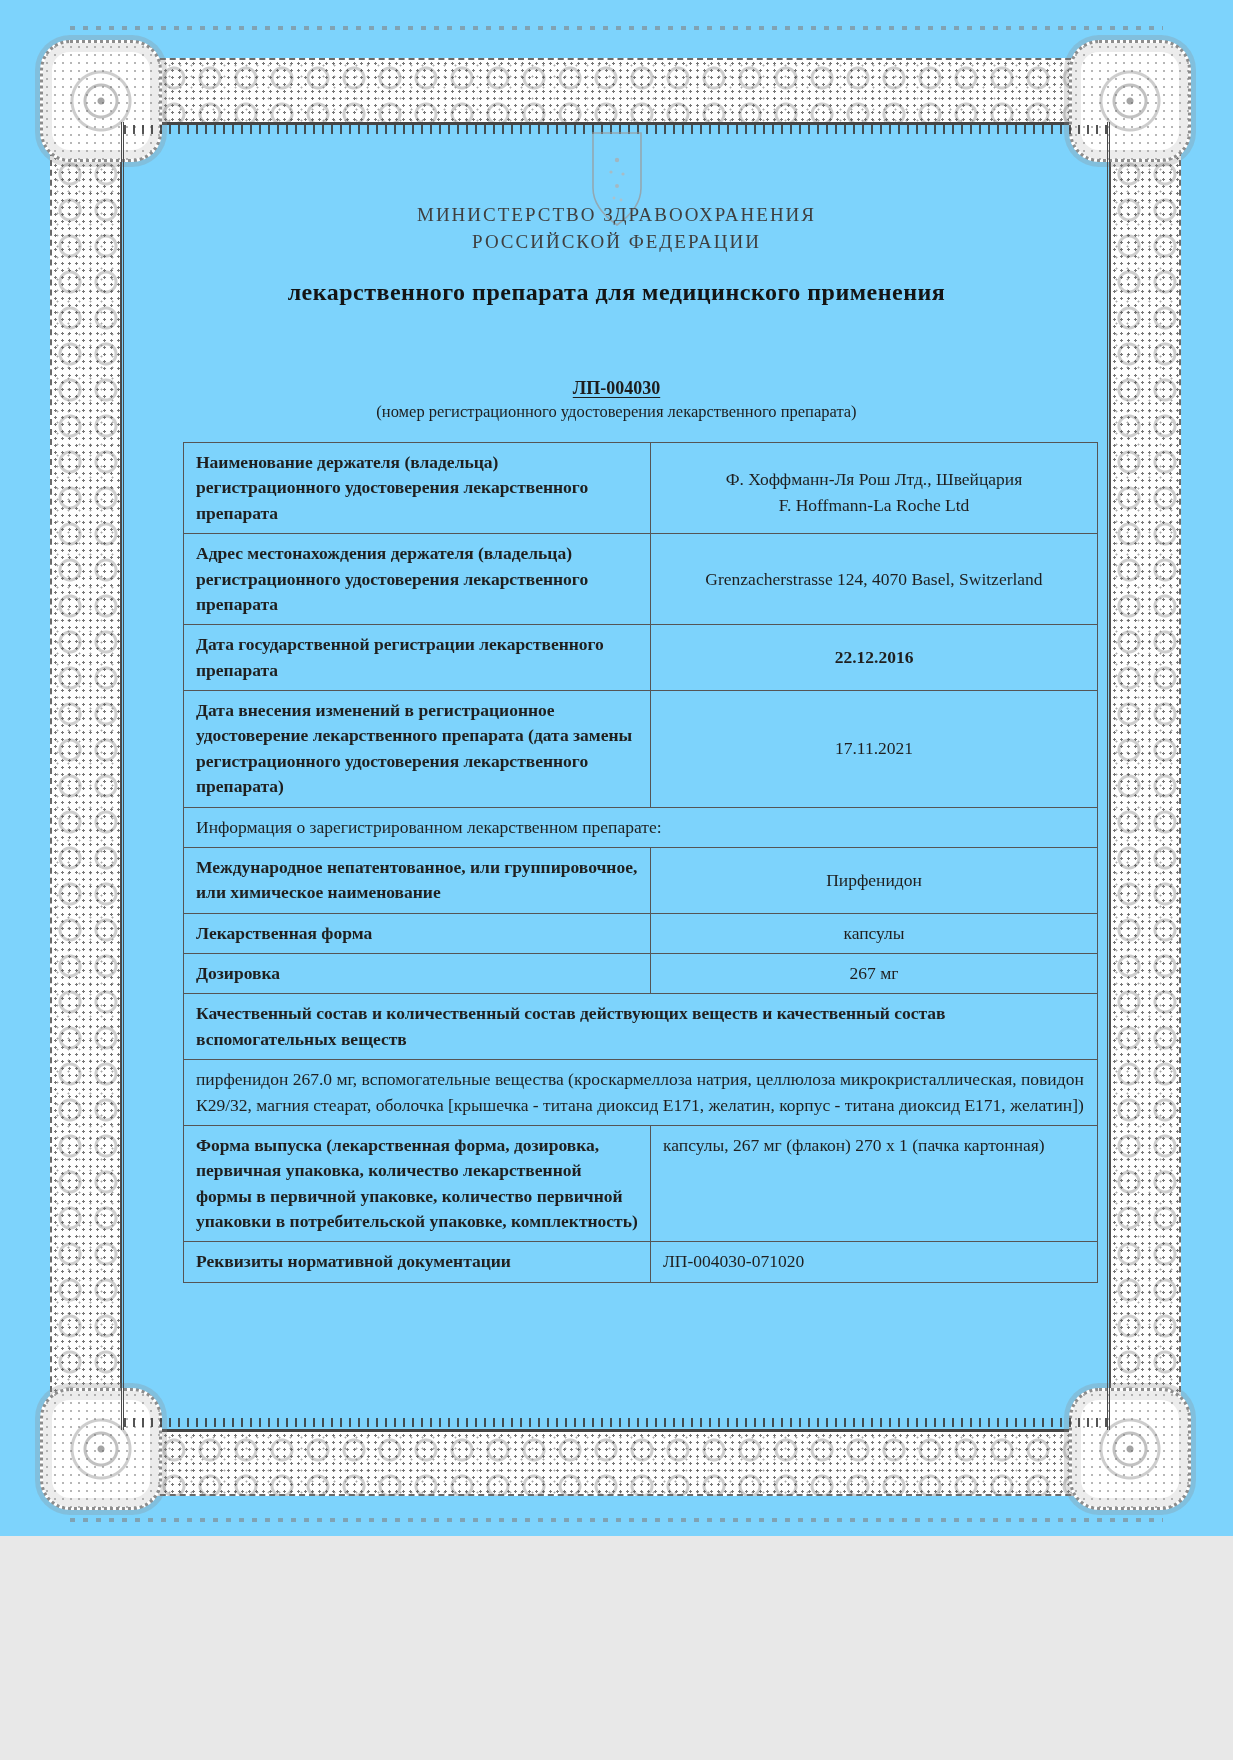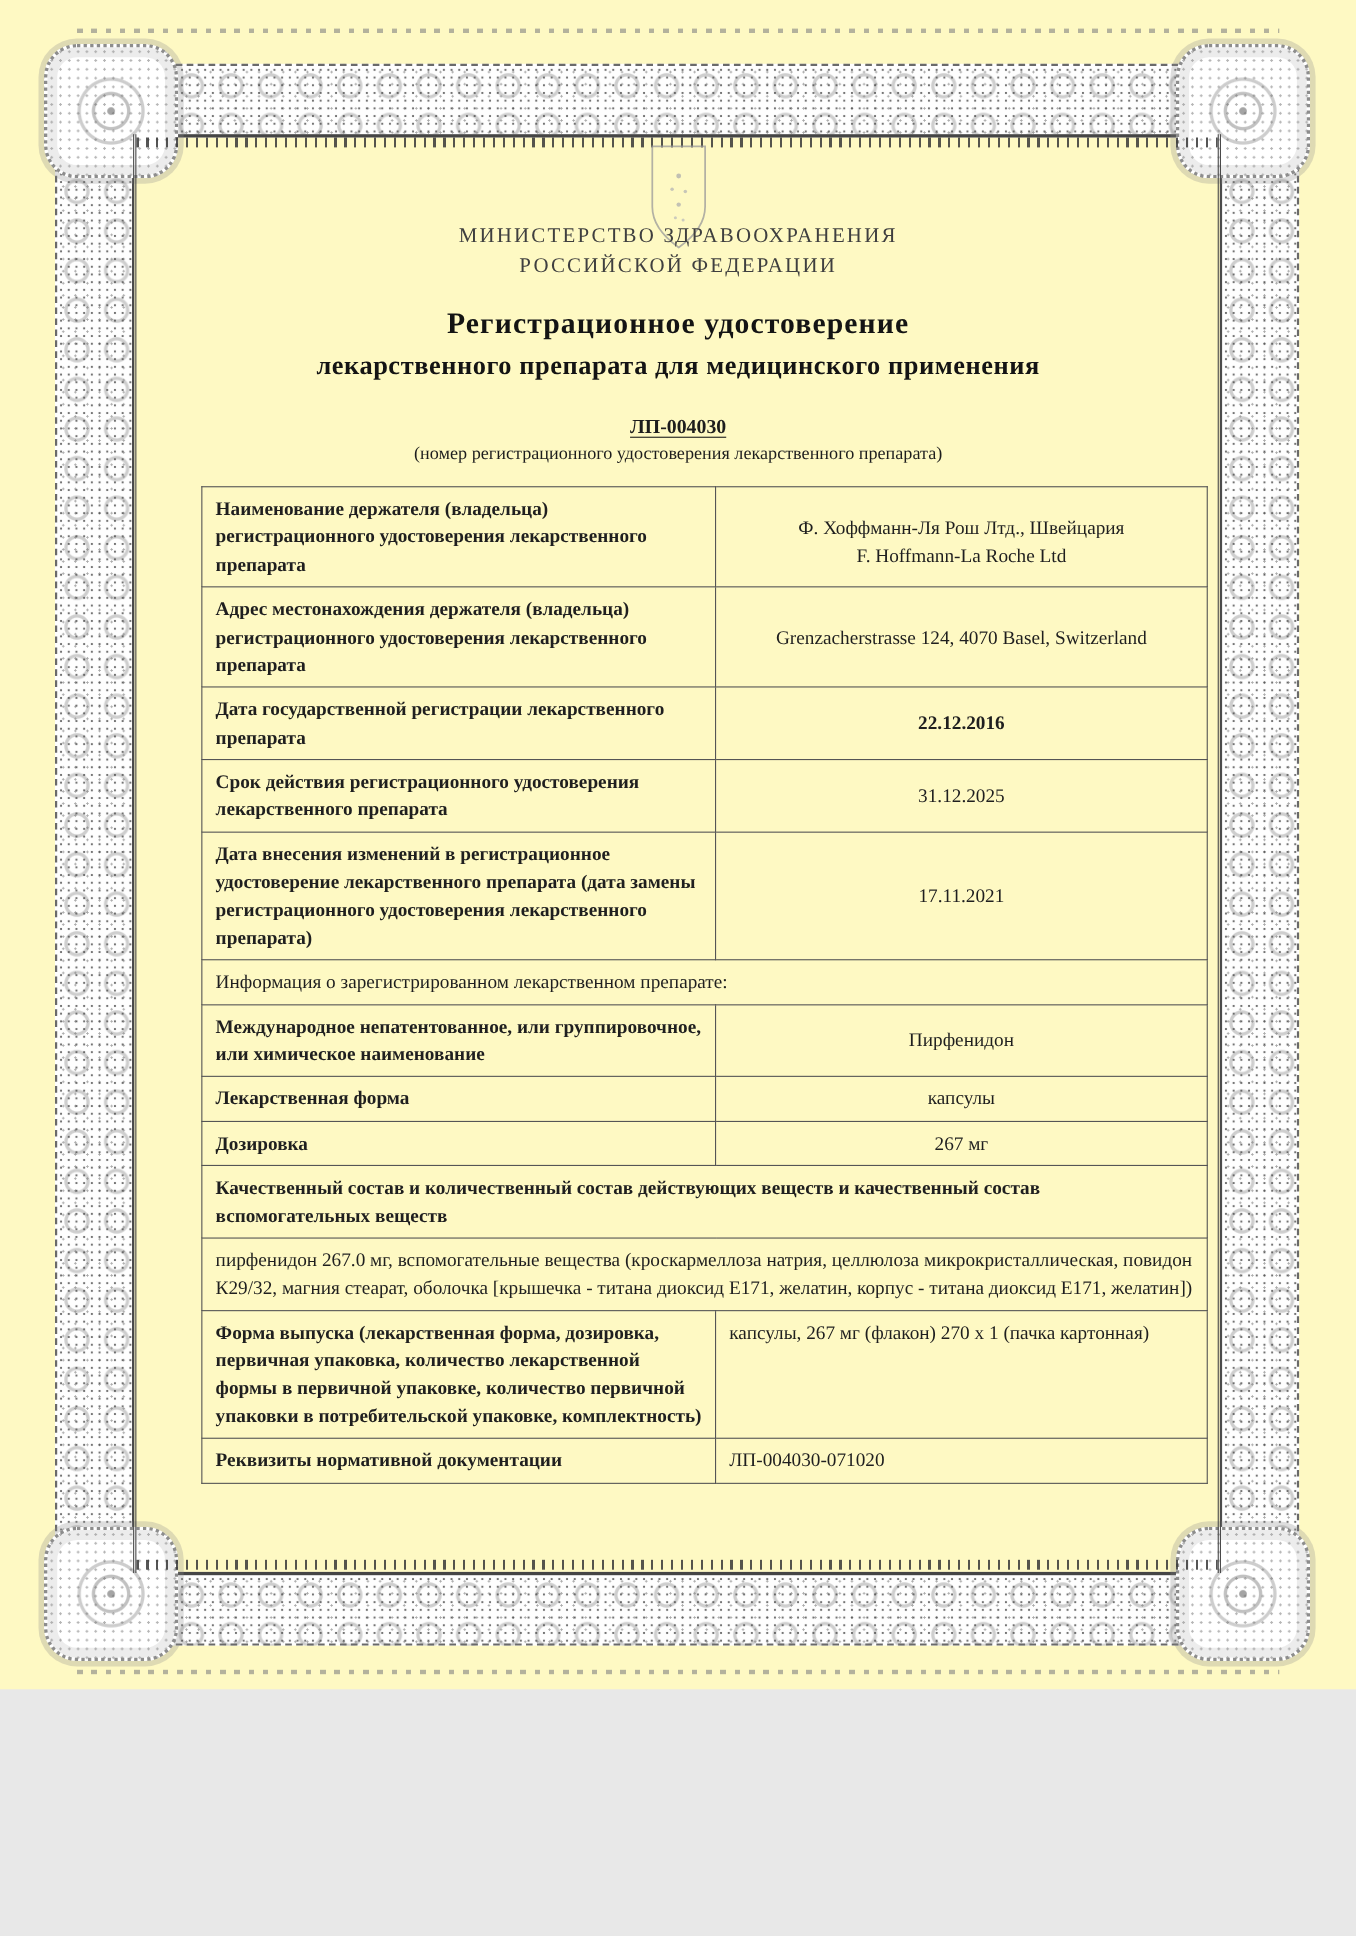--- a/index.html
+++ b/index.html
@@ -1,20 +1,20 @@
 <!DOCTYPE html>
 <html lang="ru"><head>
 <meta charset="utf-8">
 <style>
   html,body{margin:0;padding:0;background:#e8e8e8;}
   .page{
     position:relative;
     width:1233px;height:1536px;
     margin:0 auto;
-    background:#fef9c3;
+    background:#7dd3fc;
     font-family:"Liberation Serif","DejaVu Serif",serif;
     color:#1d1d1d;
     overflow:hidden;
   }
   
   .band{
     position:absolute;
     background-color:#fefefe;
     background-image:
       radial-gradient(circle, rgba(70,70,70,.75) 1px, transparent 1.4px),
@@ -126,21 +126,20 @@
       <circle cx="34" cy="70" r="1.4" fill="#bcbcbc"></circle>
     </svg>
   </div>
 
   <div class="ministry">
     <div>МИНИСТЕРСТВО ЗДРАВООХРАНЕНИЯ</div>
     <div>РОССИЙСКОЙ ФЕДЕРАЦИИ</div>
   </div>
 
   <div class="doc-title">
-    <div class="l1">Регистрационное удостоверение</div>
     <div class="l2">лекарственного препарата для медицинского применения</div>
   </div>
 
   <div class="reg-block">
     <div class="reg-number">ЛП-004030</div>
     <div class="reg-caption">(номер регистрационного удостоверения лекарственного препарата)</div>
   </div>
 
   <table class="registry">
     <colgroup>
@@ -155,24 +154,20 @@
       </tr>
       <tr>
         <td class="lbl">Адрес местонахождения держателя (владельца) регистрационного удостоверения лекарственного препарата</td>
         <td class="val">Grenzacherstrasse 124, 4070 Basel, Switzerland</td>
       </tr>
       <tr>
         <td class="lbl">Дата государственной регистрации лекарственного препарата</td>
         <td class="val b">22.12.2016</td>
       </tr>
       <tr>
-        <td class="lbl">Срок действия регистрационного удостоверения лекарственного препарата</td>
-        <td class="val">31.12.2025</td>
-      </tr>
-      <tr>
         <td class="lbl">Дата внесения изменений в регистрационное удостоверение лекарственного препарата (дата замены регистрационного удостоверения лекарственного препарата)</td>
         <td class="val">17.11.2021</td>
       </tr>
       <tr>
         <td class="full-center" colspan="2">Информация о зарегистрированном лекарственном препарате:</td>
       </tr>
       <tr>
         <td class="lbl">Международное непатентованное, или группировочное, или химическое наименование</td>
         <td class="val">Пирфенидон</td>
       </tr>

